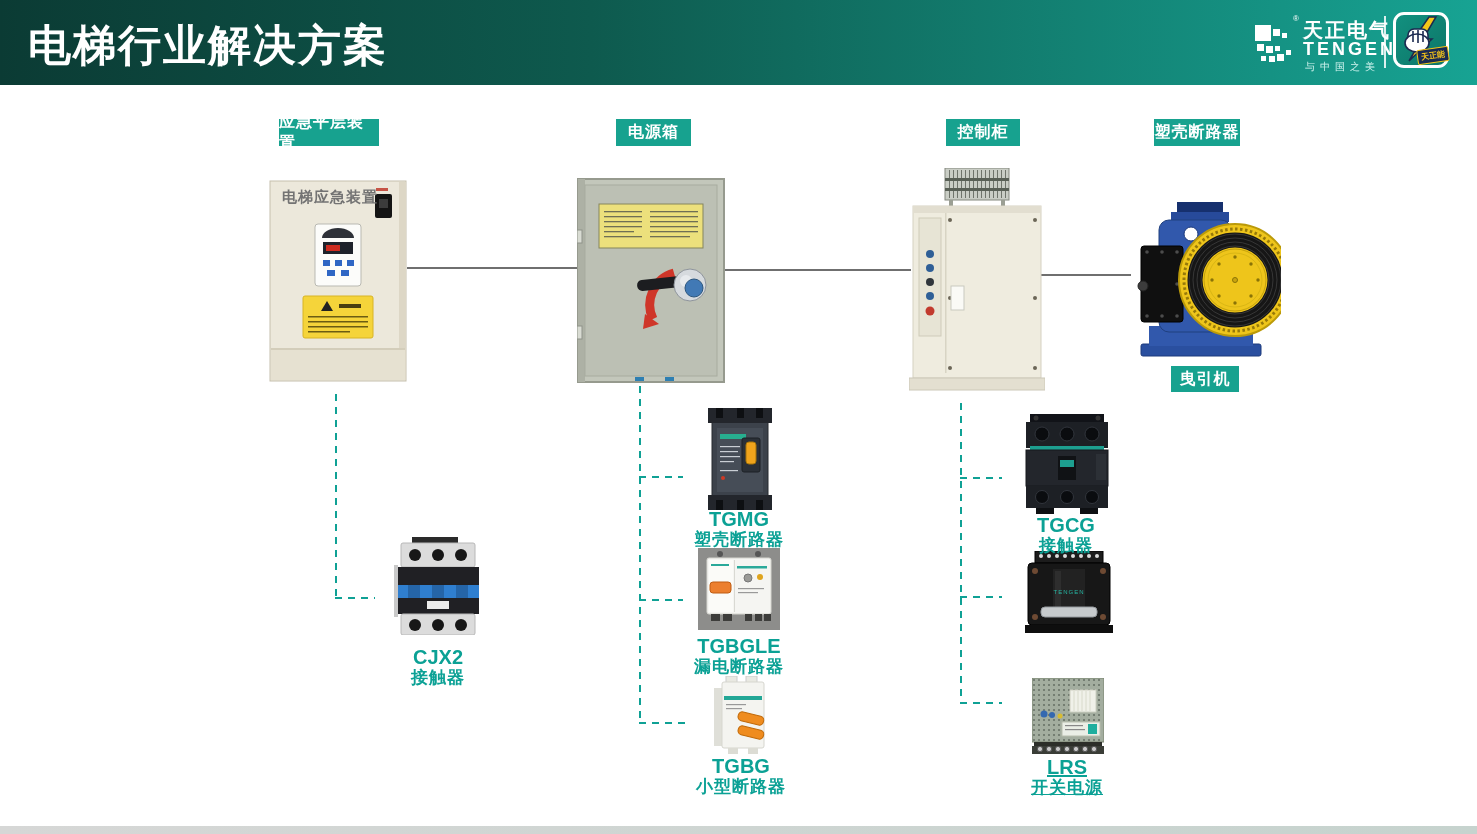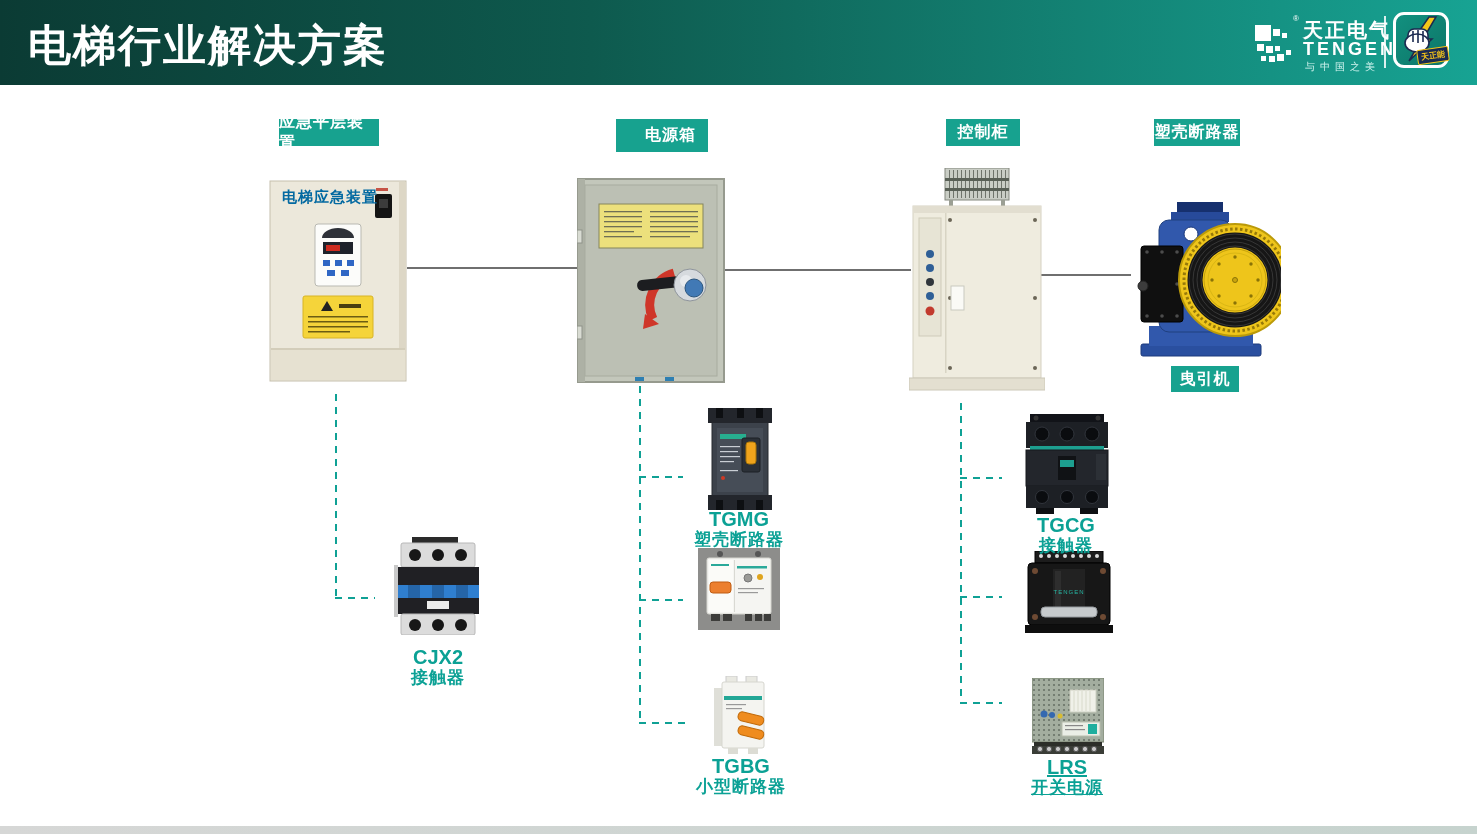--- a/index.html
+++ b/index.html
@@ -23,21 +23,21 @@
   
   .chip{position:absolute;background:#17a28f;color:#fff;font-weight:bold;font-size:16px;
         display:flex;align-items:center;justify-content:center;letter-spacing:1px;}
   
   .sline{position:absolute;height:2px;background:#6f6f6f;}
   .dline-v{position:absolute;width:2px;background:repeating-linear-gradient(to bottom,#0fa195 0 7px,transparent 7px 13px);}
   .dline-h{position:absolute;height:2px;background:repeating-linear-gradient(to right,#0fa195 0 7px,transparent 7px 13px);}
   
   .device{position:absolute;}
   .device svg{display:block;}
-  .cab1-title{position:absolute;left:0px;right:16px;top:8px;text-align:center;color:#0369a1;
+  .cab1-title{position:absolute;left:0px;right:16px;top:8px;text-align:center;color:#737373;
               font-weight:bold;font-size:15px;letter-spacing:1px;white-space:nowrap;}
   .bk-brand{position:absolute;left:0;right:0;top:38px;text-align:center;color:#25b5a2;font-size:6px;letter-spacing:1px;}
   
   .plabel{position:absolute;width:140px;text-align:center;color:#0ba195;font-weight:bold;}
   .plabel .model{font-size:20px;line-height:22px;}
   .plabel .ptype{font-size:17px;line-height:20px;letter-spacing:1px;}
   
   .bottombar{position:absolute;left:0;top:826px;width:1477px;height:8px;
              background:linear-gradient(to right,#d6d7d6,#c6d3ce);}
 </style>
@@ -78,21 +78,21 @@
             <line x1="22" y1="15" x2="22" y2="28"></line>
             <line x1="27" y1="16" x2="27" y2="27"></line>
           </g>
         </svg>
         <span class="mascot-label">天正能</span>
       </div>
     </div>
   </div>
 
   <div class="chip" style="left:279px;top:119px;width:100px;height:27px;">应急平层装置</div>
-  <div class="chip" style="left:616px;top:119px;width:75px;height:33px;padding-left:17px;">电源箱</div>
+  <div class="chip" style="left:616px;top:119px;width:75px;height:27px;">电源箱</div>
   <div class="chip" style="left:946px;top:119px;width:74px;height:27px;">控制柜</div>
   <div class="chip" style="left:1154px;top:119px;width:86px;height:27px;">塑壳断路器</div>
   <div class="chip" style="left:1171px;top:366px;width:68px;height:26px;">曳引机</div>
 
   <div class="sline" style="left:407px;top:267px;width:170px;"></div>
   <div class="sline" style="left:725px;top:269px;width:186px;"></div>
   <div class="sline" style="left:1035px;top:274px;width:96px;"></div>
 
   <div class="dline-v" style="left:335px;top:394px;height:205px;"></div>
   <div class="dline-h" style="left:335px;top:597px;width:40px;"></div>
@@ -442,20 +442,24 @@
   </div>
 
   <div class="plabel" style="left:368px;top:646px;">
     <div class="model">CJX2</div>
     <div class="ptype">接触器</div>
   </div>
   <div class="plabel" style="left:669px;top:508px;">
     <div class="model">TGMG</div>
     <div class="ptype">塑壳断路器</div>
   </div>
+  <div class="plabel" style="left:669px;top:635px;">
+    <div class="model">TGBGLE</div>
+    <div class="ptype">漏电断路器</div>
+  </div>
   <div class="plabel" style="left:671px;top:755px;">
     <div class="model">TGBG</div>
     <div class="ptype">小型断路器</div>
   </div>
   <div class="plabel" style="left:996px;top:514px;">
     <div class="model">TGCG</div>
     <div class="ptype">接触器</div>
   </div>
   <div class="plabel" style="left:997px;top:756px;text-decoration:underline;">
     <div class="model">LRS</div>

